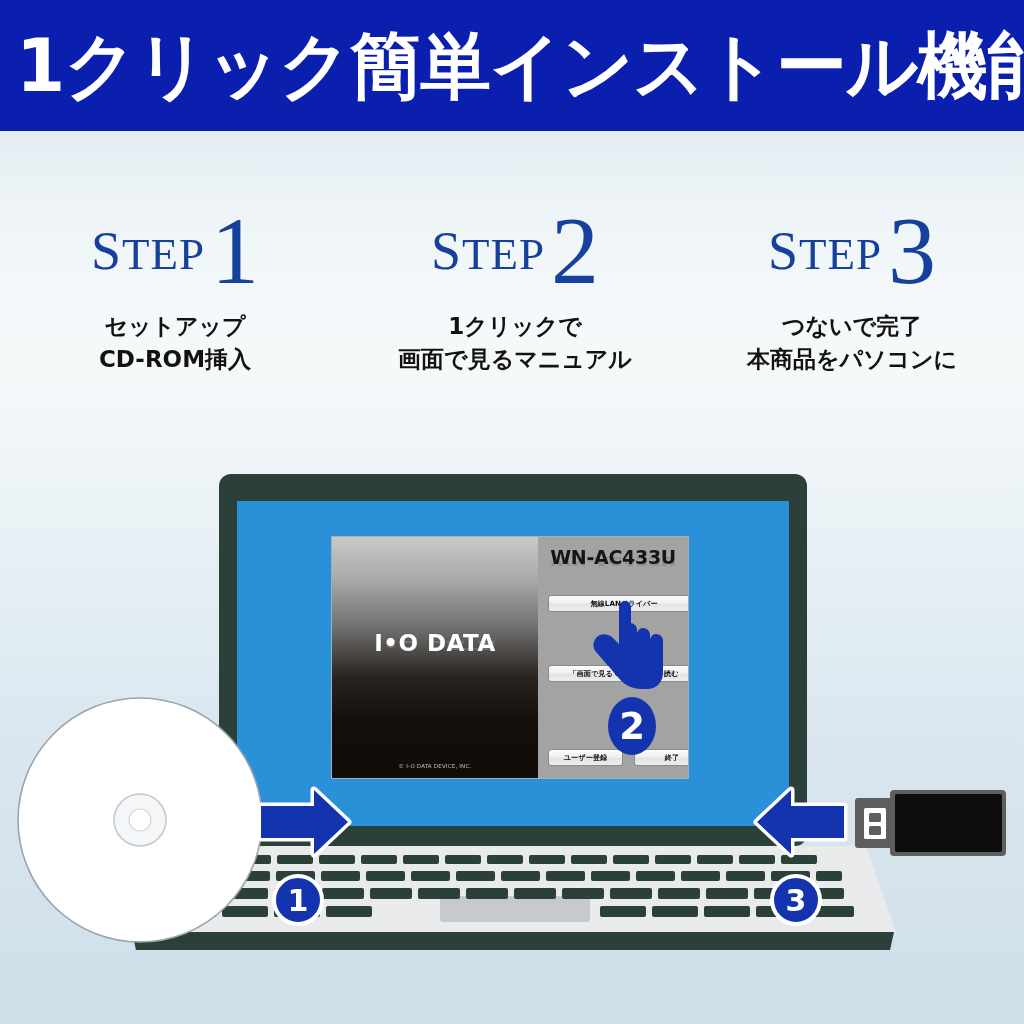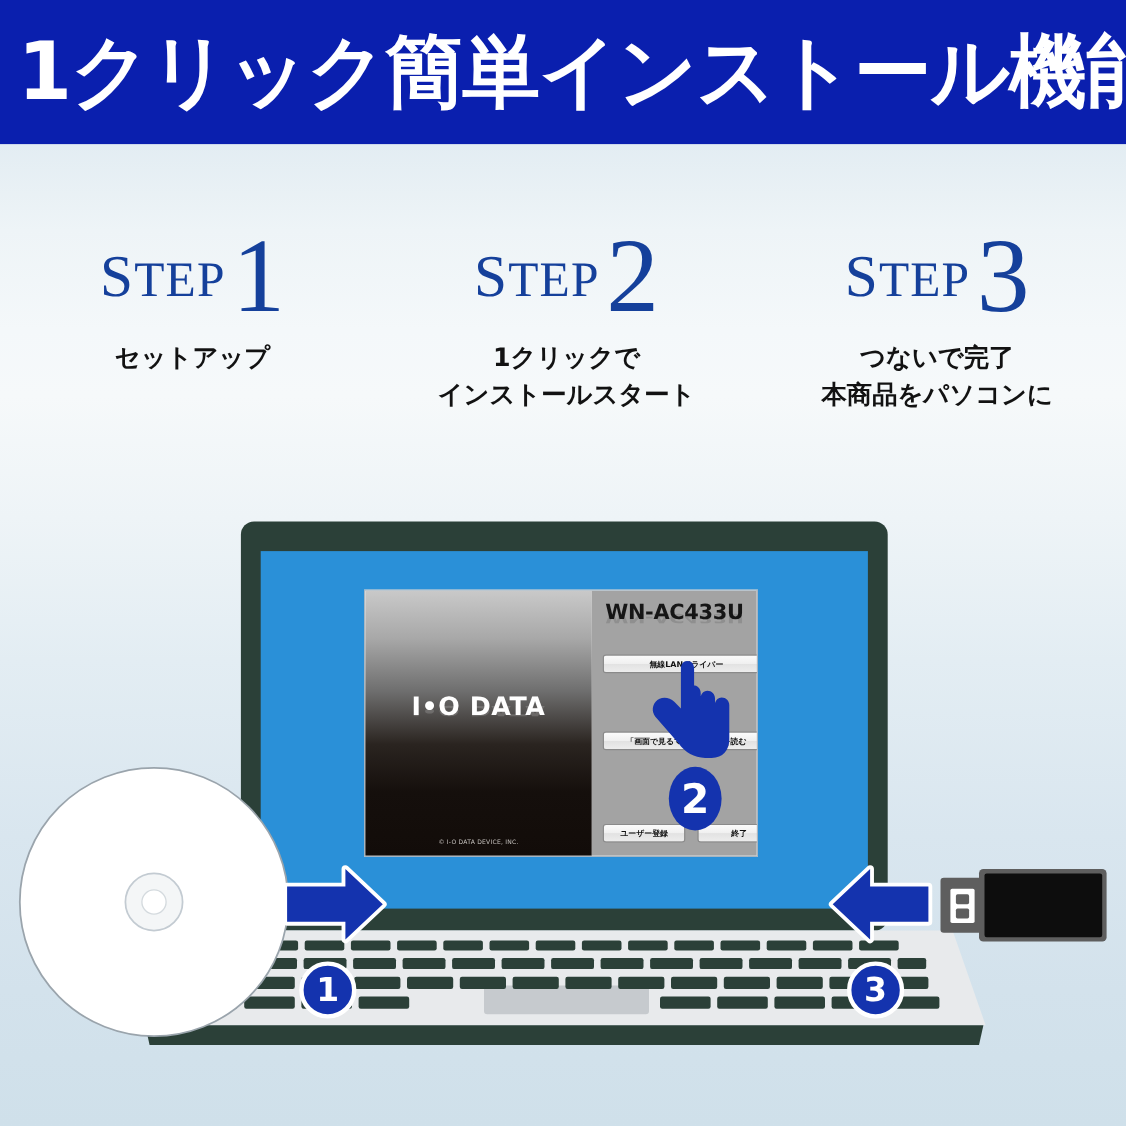--- a/index.html
+++ b/index.html
@@ -240,31 +240,32 @@
     <div id="banner-title">1クリック簡単インストール機能</div>
   </div>
 
   <div class="step-col" style="left:0px; width:350px;">
     <div class="step-head">
       <span class="step-word"><span class="cap">S</span><span>TEP</span></span>
       <span class="step-num">1</span>
     </div>
     <div class="step-caption">
       <div>セットアップ</div>
+      <div>CD-ROM挿入</div>
     </div>
   </div>
 
   <div class="step-col" style="left:345px; width:340px;">
     <div class="step-head">
       <span class="step-word"><span class="cap">S</span><span>TEP</span></span>
       <span class="step-num">2</span>
     </div>
     <div class="step-caption">
       <div>1クリックで</div>
-      <div>インストールスタート</div>
+      <div>画面で見るマニュアル</div>
     </div>
   </div>
 
   <div class="step-col" style="left:680px; width:344px;">
     <div class="step-head">
       <span class="step-word"><span class="cap">S</span><span>TEP</span></span>
       <span class="step-num">3</span>
     </div>
     <div class="step-caption">
       <div>つないで完了</div>

